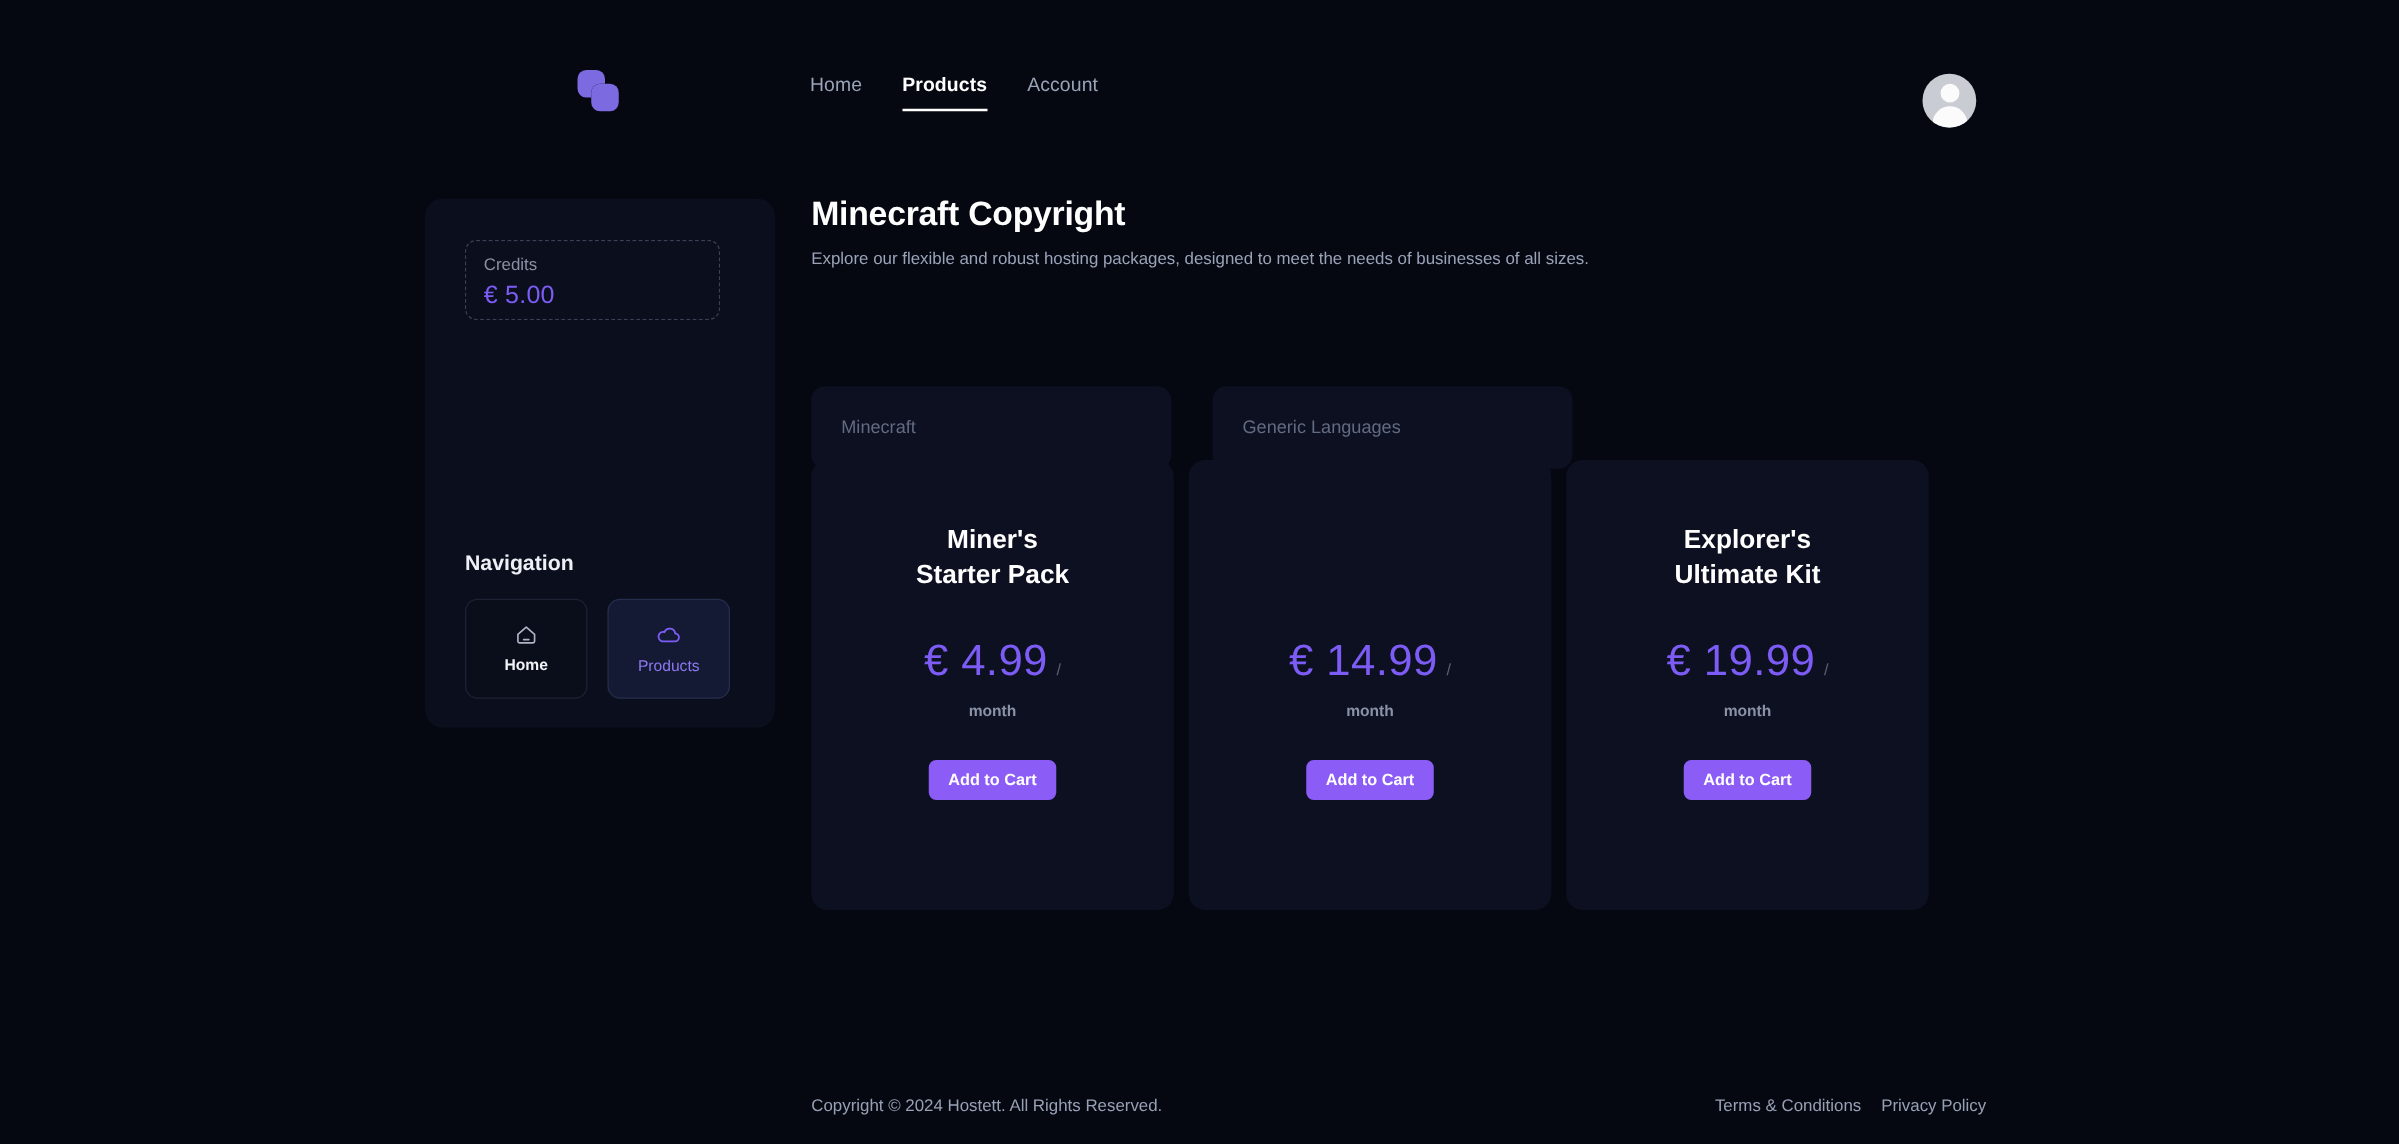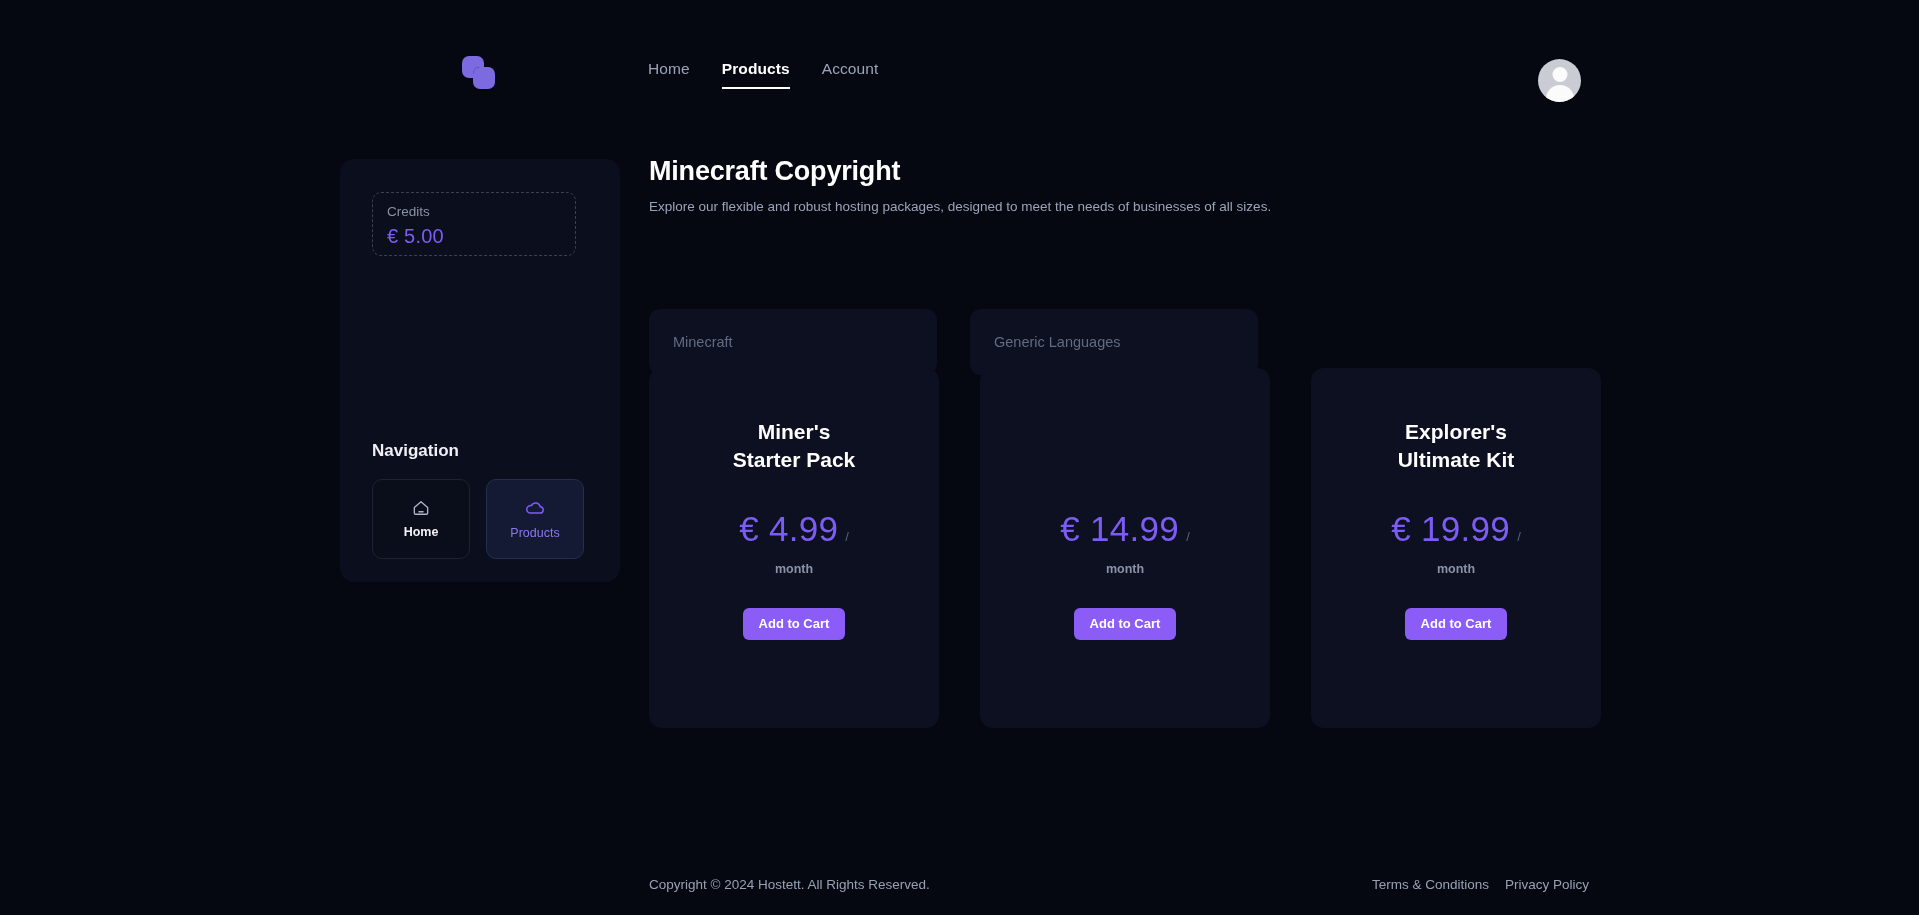--- a/index.html
+++ b/index.html
@@ -234,21 +234,21 @@
     color: #636b82;
     line-height: 18px;
   }
 
   
   .pricing-row {
     position: absolute;
     left: 0;
     top: 213px;
     display: flex;
-    gap: 41px;
+    gap: 12px;
     text-decoration: underline;
   }
   .price-card {
     width: 290px;
     height: 360px;
     background: #0c1020;
     border-radius: 13px;
     position: relative;
   }
   .price-name {

